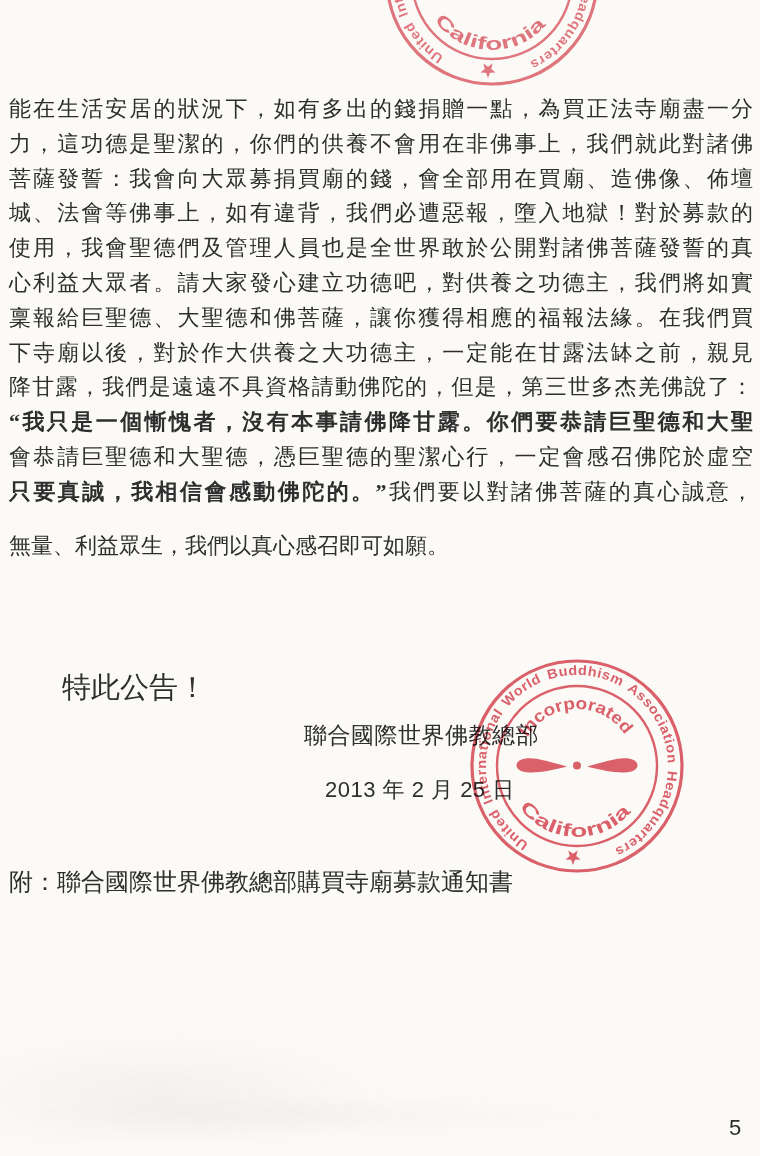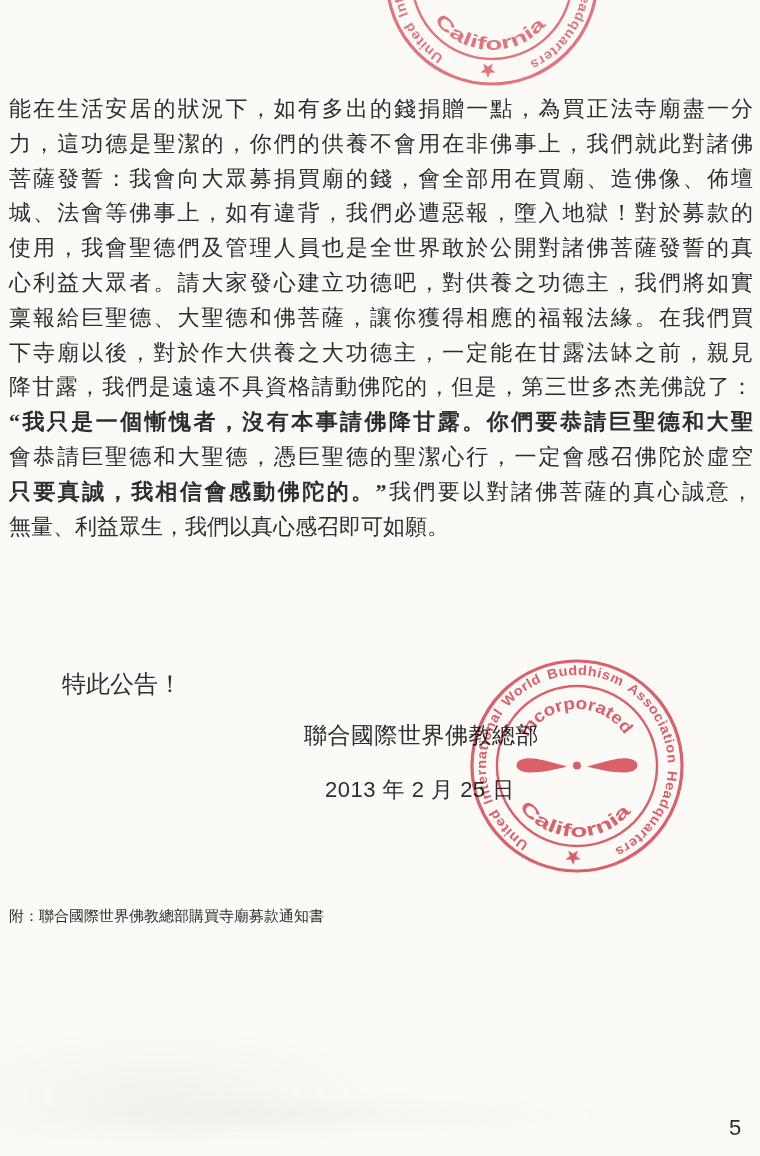--- a/index.html
+++ b/index.html
@@ -21,28 +21,28 @@
     background:radial-gradient(ellipse at 50% 50%,rgba(130,130,138,.05),rgba(130,130,138,0) 75%);
     filter:blur(3px);}
 
   
   .body-text{
     position:absolute;left:9px;top:92px;width:744px;
     font-size:22px;line-height:34.8px;
     text-align:justify;
   }
   .line{text-align:justify;text-align-last:justify;text-justify:inter-character;white-space:nowrap;}
-  .line.last{text-align-last:left;}
+  .line.last{text-align-last:left;margin-top:19px;}
   .line b{font-weight:700;}
 
-  .closing-statement{position:absolute;left:62px;top:668px;font-size:24px;}
+  .closing-statement{position:absolute;left:62px;top:668px;font-size:29px;}
   .sig-org{position:absolute;left:304px;top:720px;font-size:23px;letter-spacing:.5px;}
   .sig-date{position:absolute;left:325px;top:775px;font-size:22px;
     font-family:"Liberation Sans","DejaVu Sans",sans-serif;letter-spacing:.5px;}
-  .attachment{position:absolute;left:9px;top:907px;font-size:15px;}
+  .attachment{position:absolute;left:9px;top:866px;font-size:24px;}
   .page-number{position:absolute;left:729px;top:1115px;font-size:22px;
     font-family:"Liberation Sans","DejaVu Sans",sans-serif;}
 
   
   .stamp{position:absolute;width:280px;height:280px;mix-blend-mode:multiply;}
   .stamp.top{left:352px;top:-161px;opacity:.72;}
   .stamp.bottom{left:437px;top:626px;opacity:.84;}
   .stamp .ring{fill:none;stroke:#d84352;}
   .stamp .ring.outer{stroke-width:3.2;}
   .stamp .ring.inner{stroke-width:2.4;}

